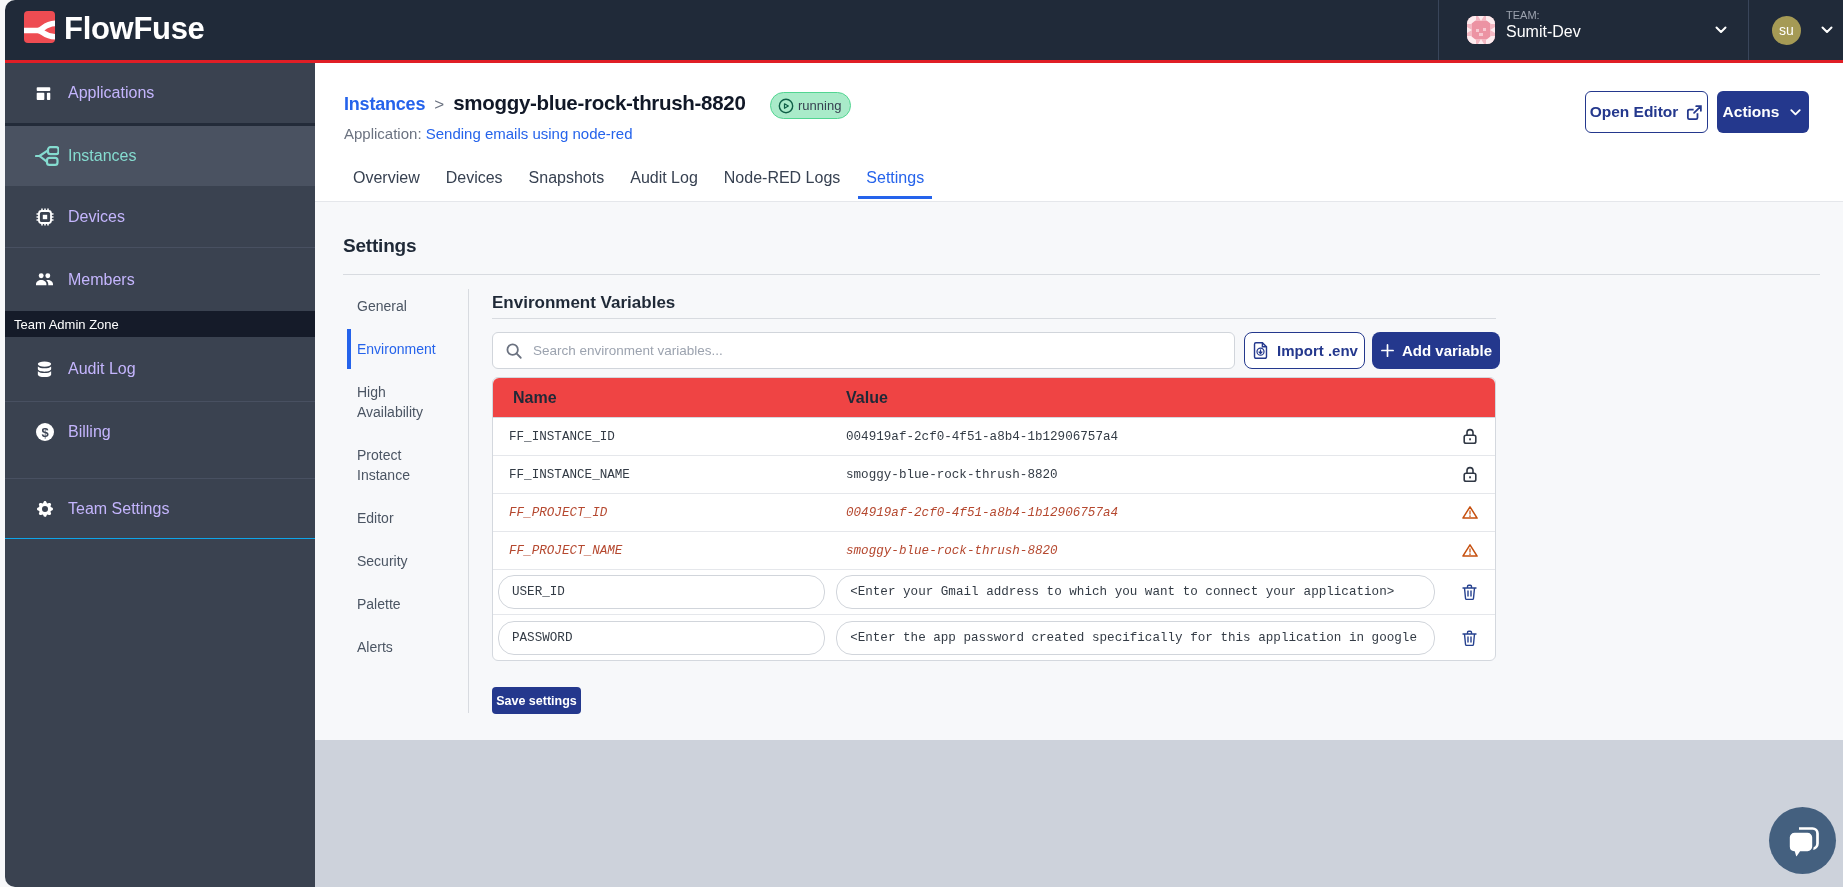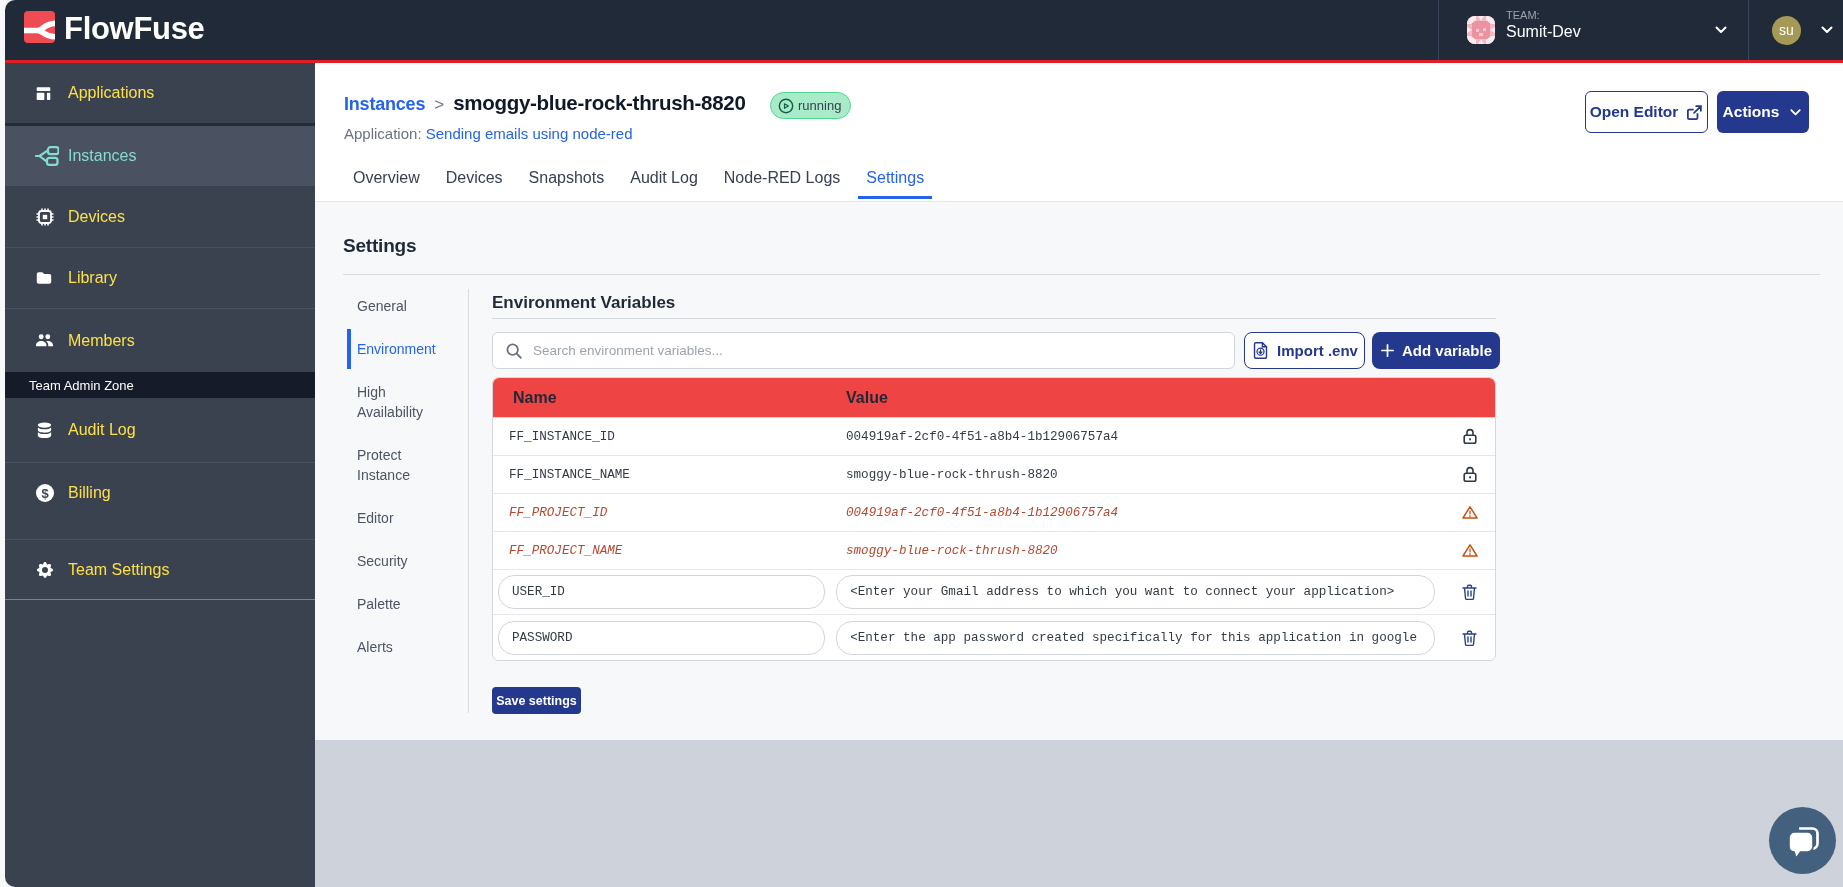--- a/index.html
+++ b/index.html
@@ -11,28 +11,28 @@
   .logo-word { position:absolute; left:59px; top:11px; font-size:31px; font-weight:bold; color:#FFF; letter-spacing:-0.3px; }
   .tb-div { position:absolute; top:0; width:1px; height:60px; background:#39455A; }
   .team-av { position:absolute; left:1462px; top:16px; width:28px; height:28px; border-radius:8px; overflow:hidden; }
   .team-label { position:absolute; left:1501px; top:9px; font-size:11px; color:#9CA3AF; }
   .team-name { position:absolute; left:1501px; top:23px; font-size:16px; color:#FFF; }
   .chev { position:absolute; width:16px; height:16px; }
   .su-av { position:absolute; left:1767px; top:16px; width:29px; height:29px; border-radius:50%; background:#A59A55; color:#FFF; font-size:14px; text-align:center; line-height:29px; }
   .redline { position:absolute; left:0; top:60px; width:100%; height:3px; background:#E01E26; }
   
   .sidebar { position:absolute; left:0; top:63px; width:310px; height:824px; background:#3A4250; }
-  .side-item { position:relative; height:61px; display:flex; align-items:center; color:#fde047; font-size:16px; }
+  .side-item { position:relative; height:61px; display:flex; align-items:center; color:#c4b5fd; font-size:16px; }
   .side-item.bt { border-top:1px solid #485061; }
   .side-item.h60 { height:60px; } .side-item.h63 { height:63px; } .side-item.h64 { height:64px; }
   .side-item.bb { border-bottom:1px solid #0ea5e9;margin-top:16px; }
   .side-item svg { position:absolute; left:30px; }
   .side-item .lbl { margin-left:63px; }
   .side-item.sel { background:#4A5261; color:#85DCD0; border-top:3px solid #232B39; }
-  .admin-zone { height:26px; background:#151B29; color:#FFF; font-size:13px; display:flex; align-items:center; padding-left:24px; }
+  .admin-zone { height:26px; background:#151B29; color:#FFF; font-size:13px; display:flex; align-items:center; padding-left:9px; }
   
   .content { position:absolute; left:310px; top:63px; width:1528px; height:824px; background:#F7F8FA; }
   .head-white { position:absolute; left:0; top:0; width:100%; height:139px; background:#FFF; border-bottom:1px solid #E5E7EB; }
   .crumb { position:absolute; left:29px; top:28px; display:flex; align-items:baseline; }
   .crumb a { color:#2563EB; text-decoration:none; font-size:18px; font-weight:bold; letter-spacing:-0.2px; }
   .crumb .sep { color:#6B7280; font-size:17px; padding:0 9px; }
   .crumb .ttl { color:#111827; font-size:20.5px; font-weight:bold; letter-spacing:-0.3px; }
   .badge { position:absolute; left:455px; top:29px; display:inline-flex; align-items:center; gap:4px; background:#A9EBC9; border:1px solid #52D591; border-radius:14px; height:27px; padding:0 9px 0 7px; font-size:13px; color:#374151;text-align:right; }
   .app-line { position:absolute; left:29px; top:62px; font-size:15px; color:#6B7280; }
   .app-line a { color:#2563EB; text-decoration:none; }
@@ -120,26 +120,20 @@
       <span class="lbl">Instances</span>
       </div>
     <div class="side-item">
       <svg width="20" height="20" viewBox="0 0 20 20" fill="none" stroke="#FFF" stroke-width="1.8">
           <rect x="4" y="4" width="12" height="12" rx="2.5"></rect>
           <rect x="7.8" y="7.8" width="4.4" height="4.4" fill="#FFF" stroke="none"></rect>
           <path d="M7 4V1.5 M10 4V1.5 M13 4V1.5 M7 18.5V16 M10 18.5V16 M13 18.5V16 M4 7H1.5 M4 10H1.5 M4 13H1.5 M18.5 7H16 M18.5 10H16 M18.5 13H16" stroke-width="1.6"></path>
         </svg>
       <span class="lbl">Devices</span>
       </div>
-    <div class="side-item bt">
-      <svg width="18" height="18" viewBox="0 0 20 20" fill="#FFF">
-          <path d="M2 5.5a2 2 0 012-2h4.2l2 2H16a2 2 0 012 2v7a2 2 0 01-2 2H4a2 2 0 01-2-2v-9z"></path>
-        </svg>
-      <span class="lbl">Library</span>
-      </div>
     <div class="side-item bt h64">
       <svg width="19" height="17" viewBox="0 0 20 18" fill="#FFF">
           <circle cx="6.5" cy="5" r="2.6"></circle>
           <circle cx="13.5" cy="5" r="2.6"></circle>
           <path d="M6.5 9.5c-3 0-5.5 1.8-5.5 4.5v1h11v-1c0-2.7-2.5-4.5-5.5-4.5z"></path>
           <path d="M13.5 9.5c-.6 0-1.2.08-1.75.22 1.4 1.05 2.25 2.55 2.25 4.28v1h5v-1c0-2.7-2.5-4.5-5.5-4.5z"></path>
         </svg>
       <span class="lbl">Members</span>
       </div>
     <div class="admin-zone">Team Admin Zone</div>

